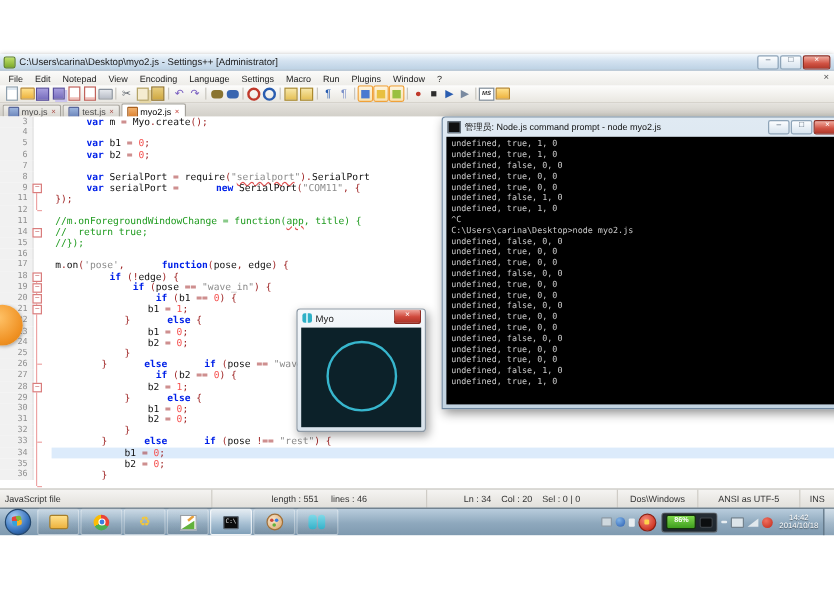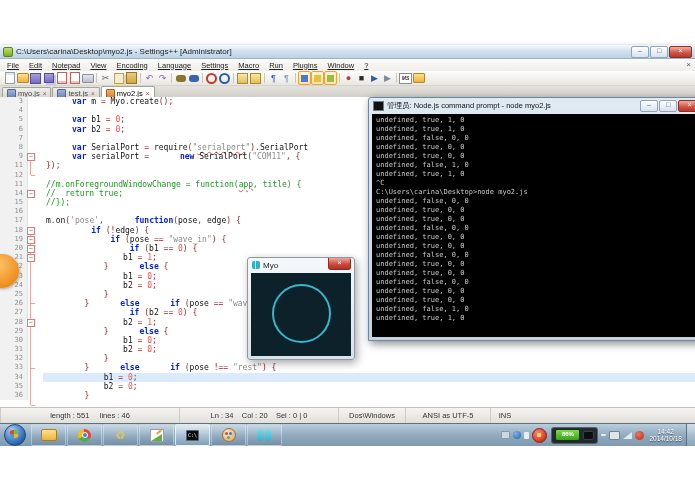--- a/index.html
+++ b/index.html
@@ -15,21 +15,21 @@
   .np-ico{width:8px;height:8px;border-radius:2px;background:linear-gradient(#bfe06a,#7daa2d);
           border:1px solid #5d8020;margin-right:3px;flex:none;}
   .titlebar .ttext{white-space:nowrap;overflow:hidden;flex:1;}
   .winbtns{display:flex;margin-left:4px;}
   .wb{width:16px;height:10px;border:1px solid #8ea4b8;border-radius:2px;margin-left:1px;
       background:linear-gradient(#fdfeff,#d7e3ee);font-size:7px;line-height:8px;text-align:center;color:#44586b;}
   .wb.close{width:21px;background:linear-gradient(#f2ac9f,#d05243 60%,#b03a2c);color:#fff;border-color:#8f2d22;}
 
   .menubar{height:12px;background:linear-gradient(#fbfbfa,#eeede9);display:flex;align-items:center;
            font-size:7.5px;color:#222;padding-left:2px;position:relative;}
-  .mi{padding:0 5px;cursor:default;text-decoration:underline;}
+  .mi{padding:0 5px;cursor:default;}
   .mclose{position:absolute;right:4px;top:1px;font-size:8px;color:#555;line-height:10px;}
 
   .toolbar{height:14px;background:linear-gradient(#fdfdfc,#e9e7e1);border-bottom:1px solid #d6d3cc;
            display:flex;align-items:center;padding-left:3px;}
   .ti{width:13px;height:13px;display:flex;align-items:center;justify-content:center;font-size:9px;flex:none;}
   .tsep{width:1px;height:10px;background:#c9c6bf;margin:0 2px;flex:none;}
   .k{display:block;}
   .k-page{width:8px;height:10px;background:#fff;border:1px solid #8fa0ad;box-shadow:inset 0 2px 0 #dfe9f2;}
   .k-pagex{width:8px;height:10px;background:#fff;border:1px solid #c0625a;box-shadow:inset 0 -2px 0 #f0c0ba;}
   .k-folder{width:10px;height:8px;background:linear-gradient(#ffe089,#edb33f);border:1px solid #b8862a;border-radius:1px;}
@@ -340,20 +340,21 @@
           <i class="fbox" style="top: 56.2px;">–</i>
           <i class="fbox" style="top: 93px;">–</i>
           <i class="fbox" style="top: 129.8px;">–</i>
           <i class="fbox" style="top: 139px;">–</i>
           <i class="fbox" style="top: 148.2px;">–</i>
           <i class="fbox" style="top: 157.4px;">–</i>
           <i class="fbox" style="top: 221.8px;">–</i>
         </div>
     </div>
     <div class="statusbar">
+      <span class="sc first">JavaScript file</span>
       <span class="sc c2">length : 551     lines : 46</span>
       <span class="sc c3">Ln : 34    Col : 20    Sel : 0 | 0</span>
       <span class="sc c4">Dos\Windows</span>
       <span class="sc c5">ANSI as UTF-5</span>
       <span class="sc c6">INS</span>
     </div>
   </div>
 
   <div class="orange-circle"></div>
 

